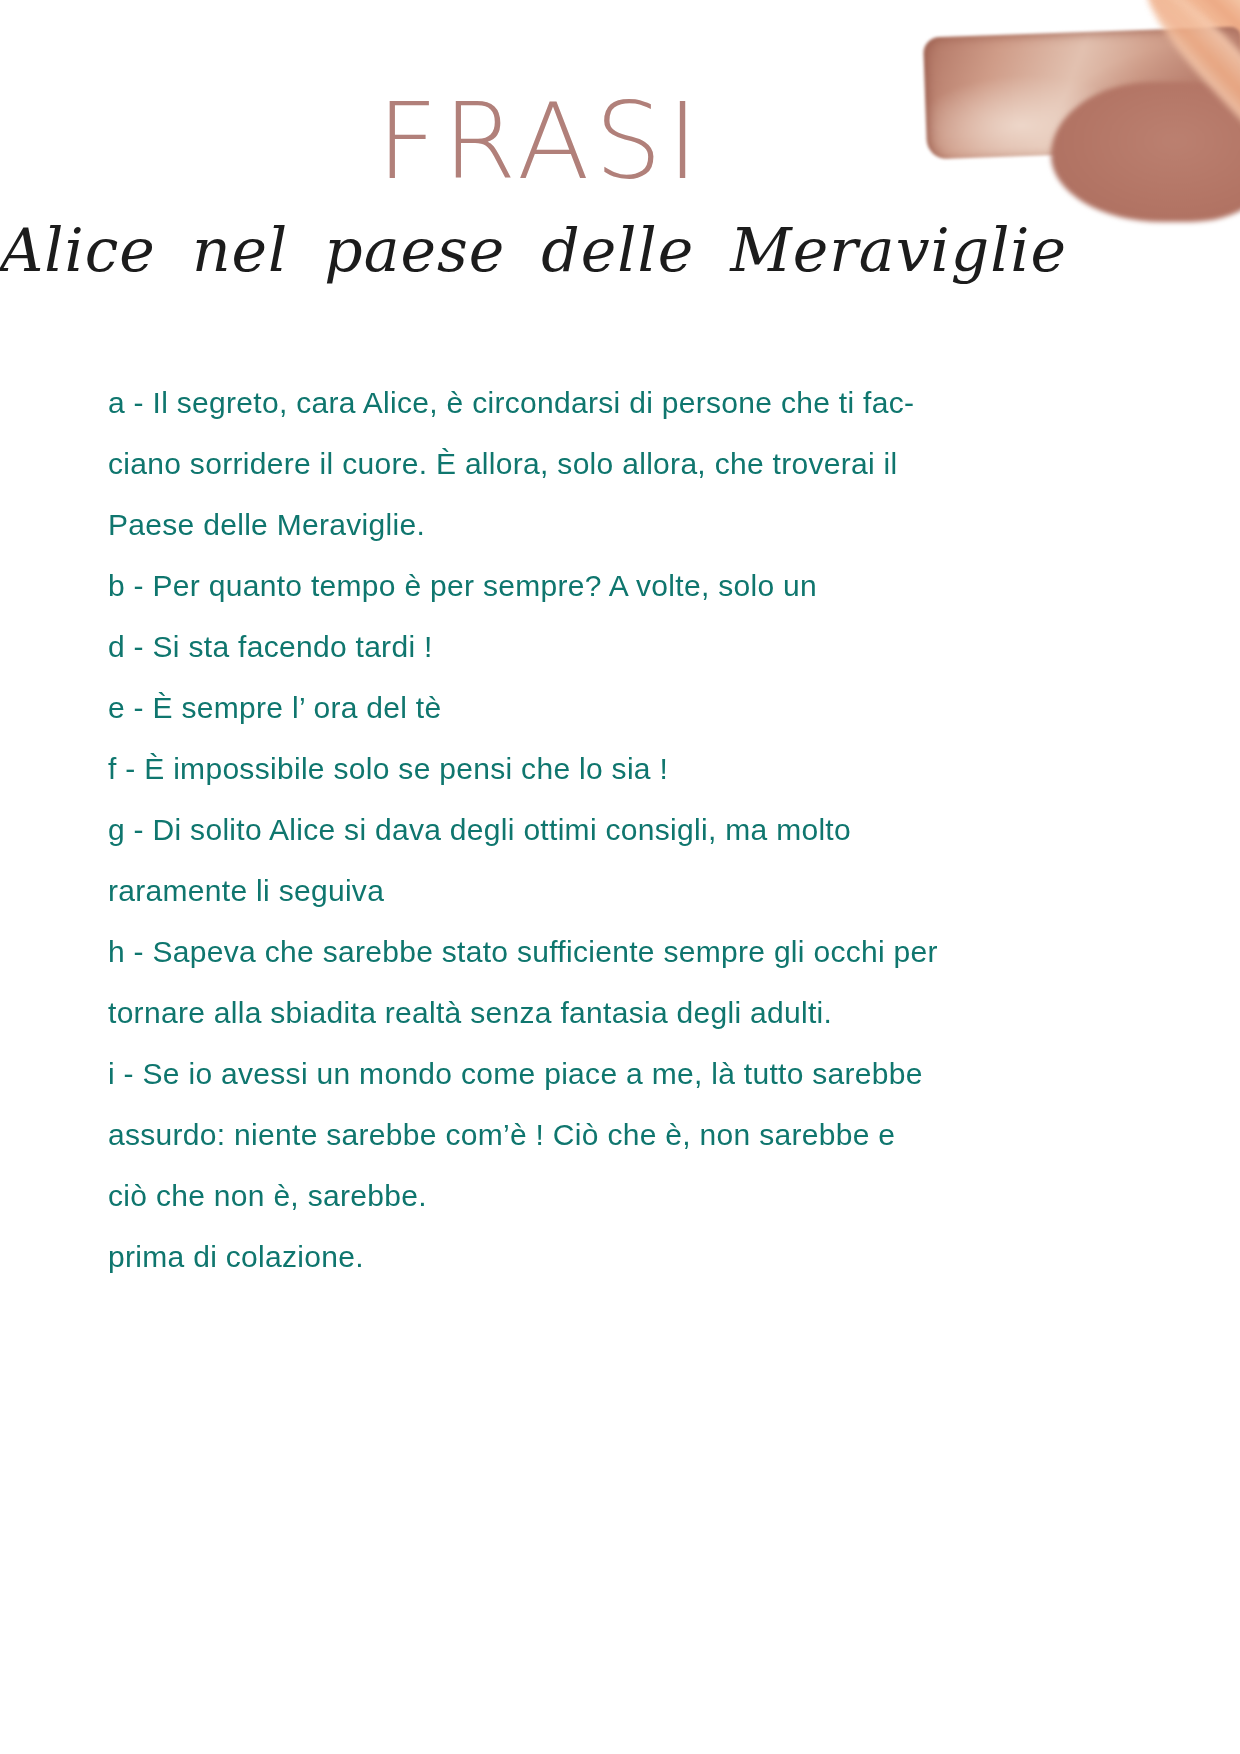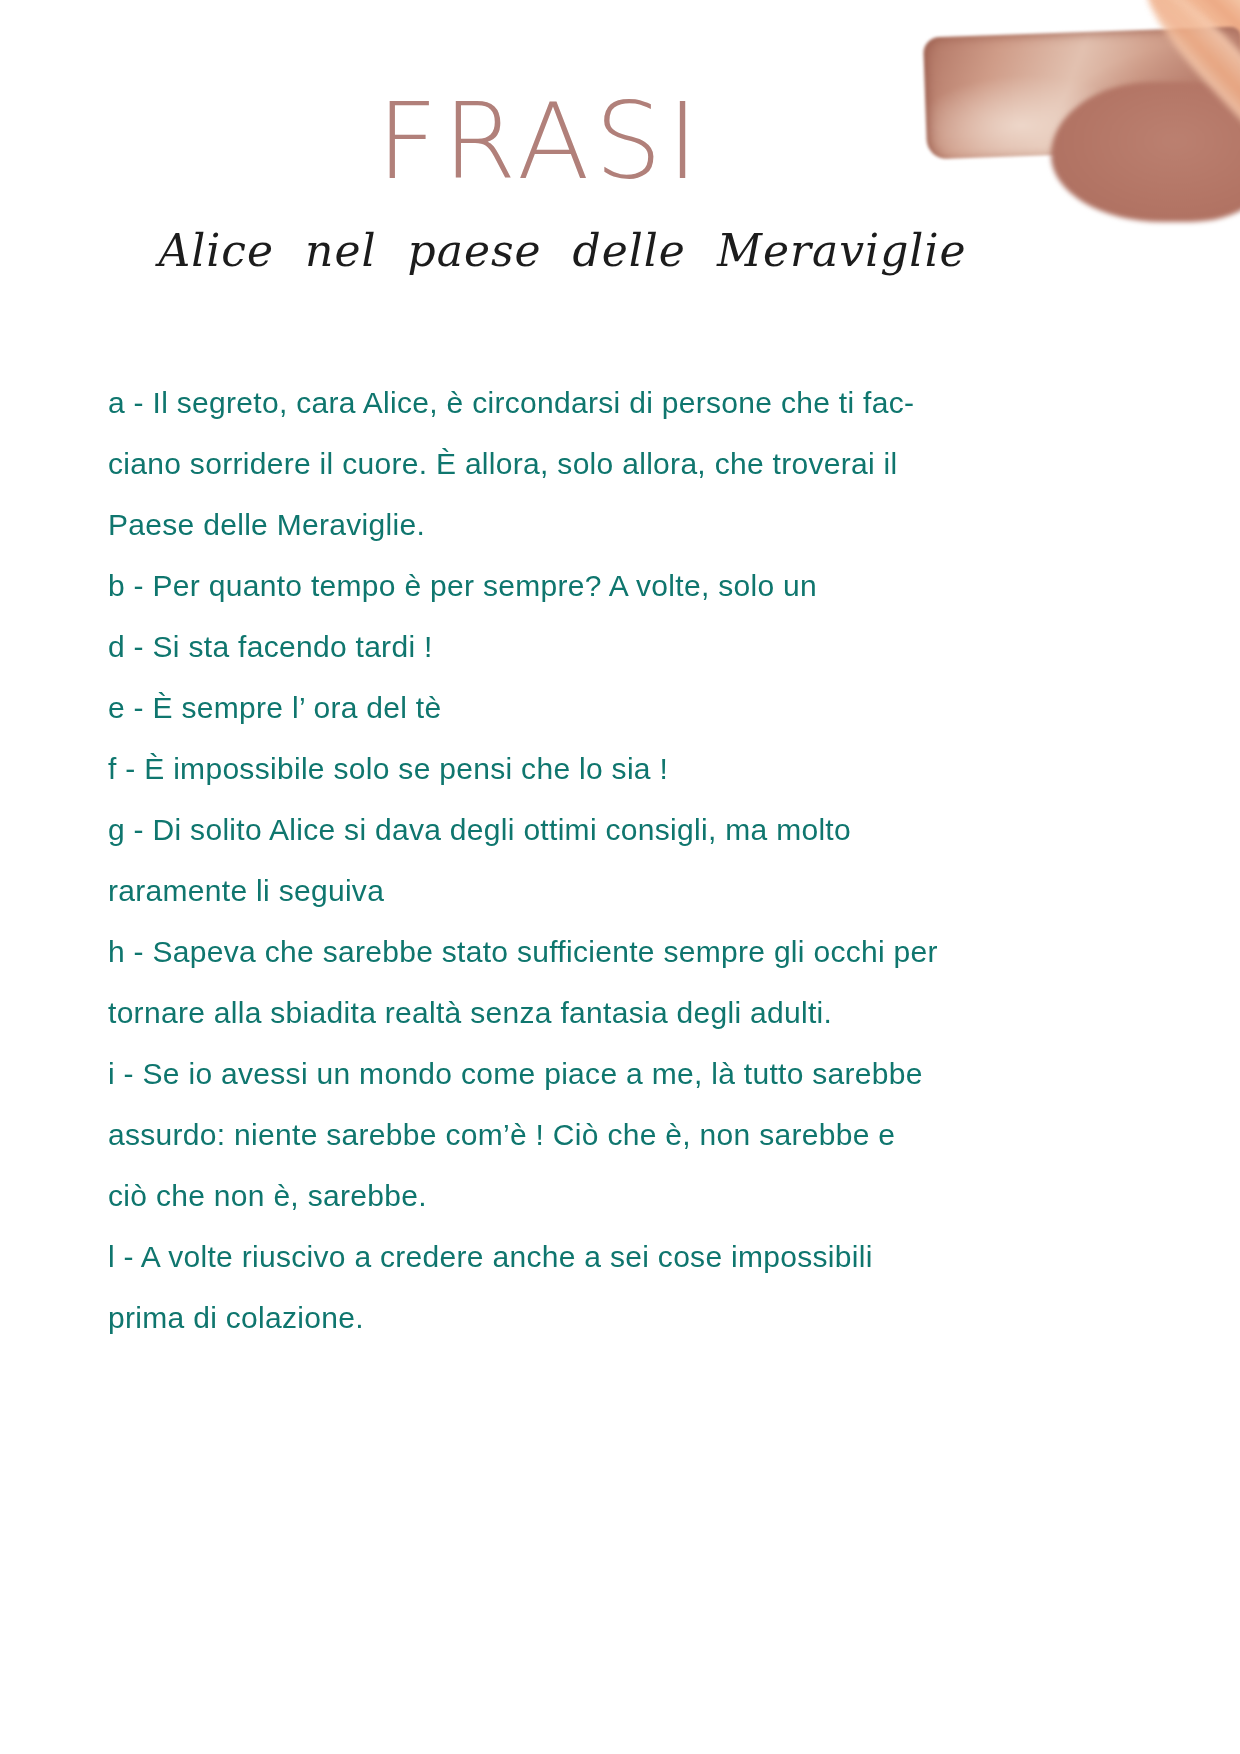--- a/index.html
+++ b/index.html
@@ -91,30 +91,28 @@
     font-size: 106px;
     line-height: 1.05;
     letter-spacing: 5px;
     color: #b1807a;
   }
   .subtitle {
     position: absolute;
     top: 208px;
     left: 0;
     width: 1125px;
-    text-align: center;
     font-family: "DejaVu Serif", serif;
     font-style: italic;
-    font-size: 44px;
+    font-size: 60px;
     line-height: 1.4;
     color: #1c1c1c;
     word-spacing: 16px;
     letter-spacing: 1px;
     white-space: nowrap;
-    margin-top: 12px;
   }
 
   
   .phrases {
     position: absolute;
     left: 108px;
     top: 372px;
     width: 1040px;
     color: #0f766e;
     font-size: 30px;
@@ -176,18 +174,17 @@
       <p>tornare alla sbiadita realtà senza fantasia degli adulti.</p>
     </article>
 
     <article>
       <p>i - Se io avessi un mondo come piace a me, là tutto sarebbe</p>
       <p>assurdo: niente sarebbe com’è ! Ciò che è, non sarebbe e</p>
       <p>ciò che non è, sarebbe.</p>
     </article>
 
     <article>
-      <p>l - A volte riuscivo a credere anche a sei cose impossibili</p>
       <p>prima di colazione.</p>
     </article>
 
   </section>
 </div>
 
 </body></html>

